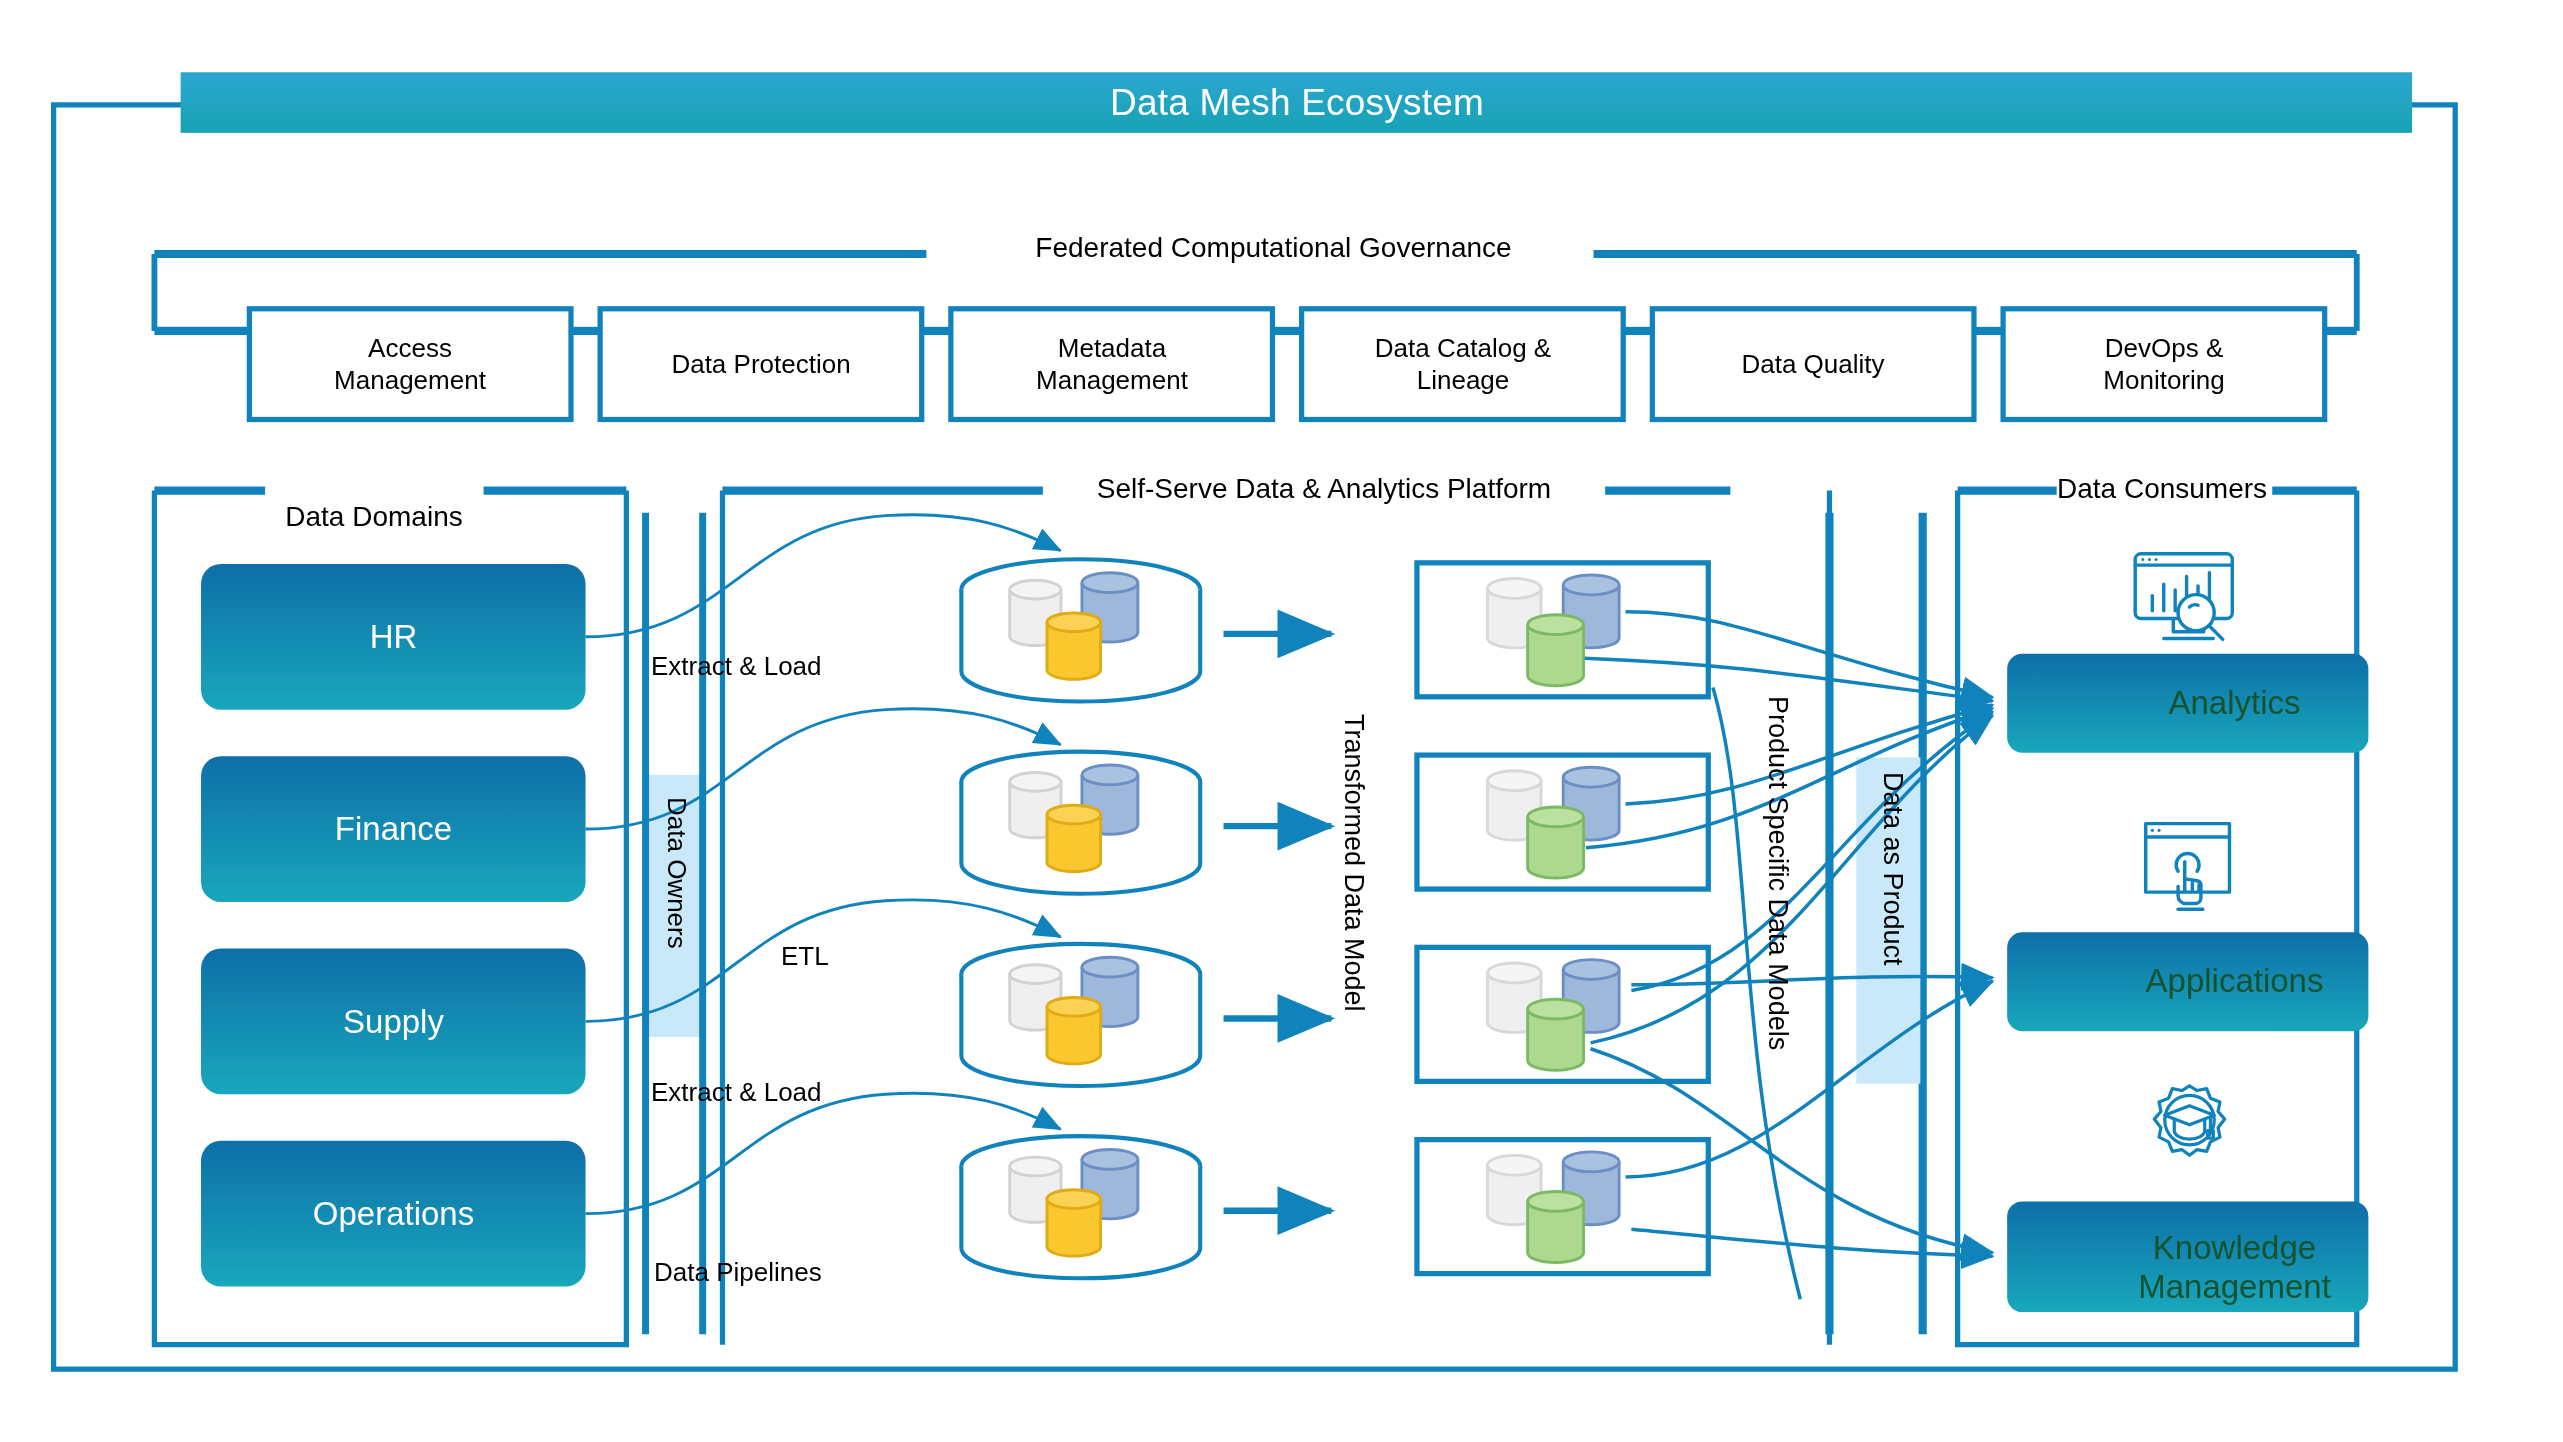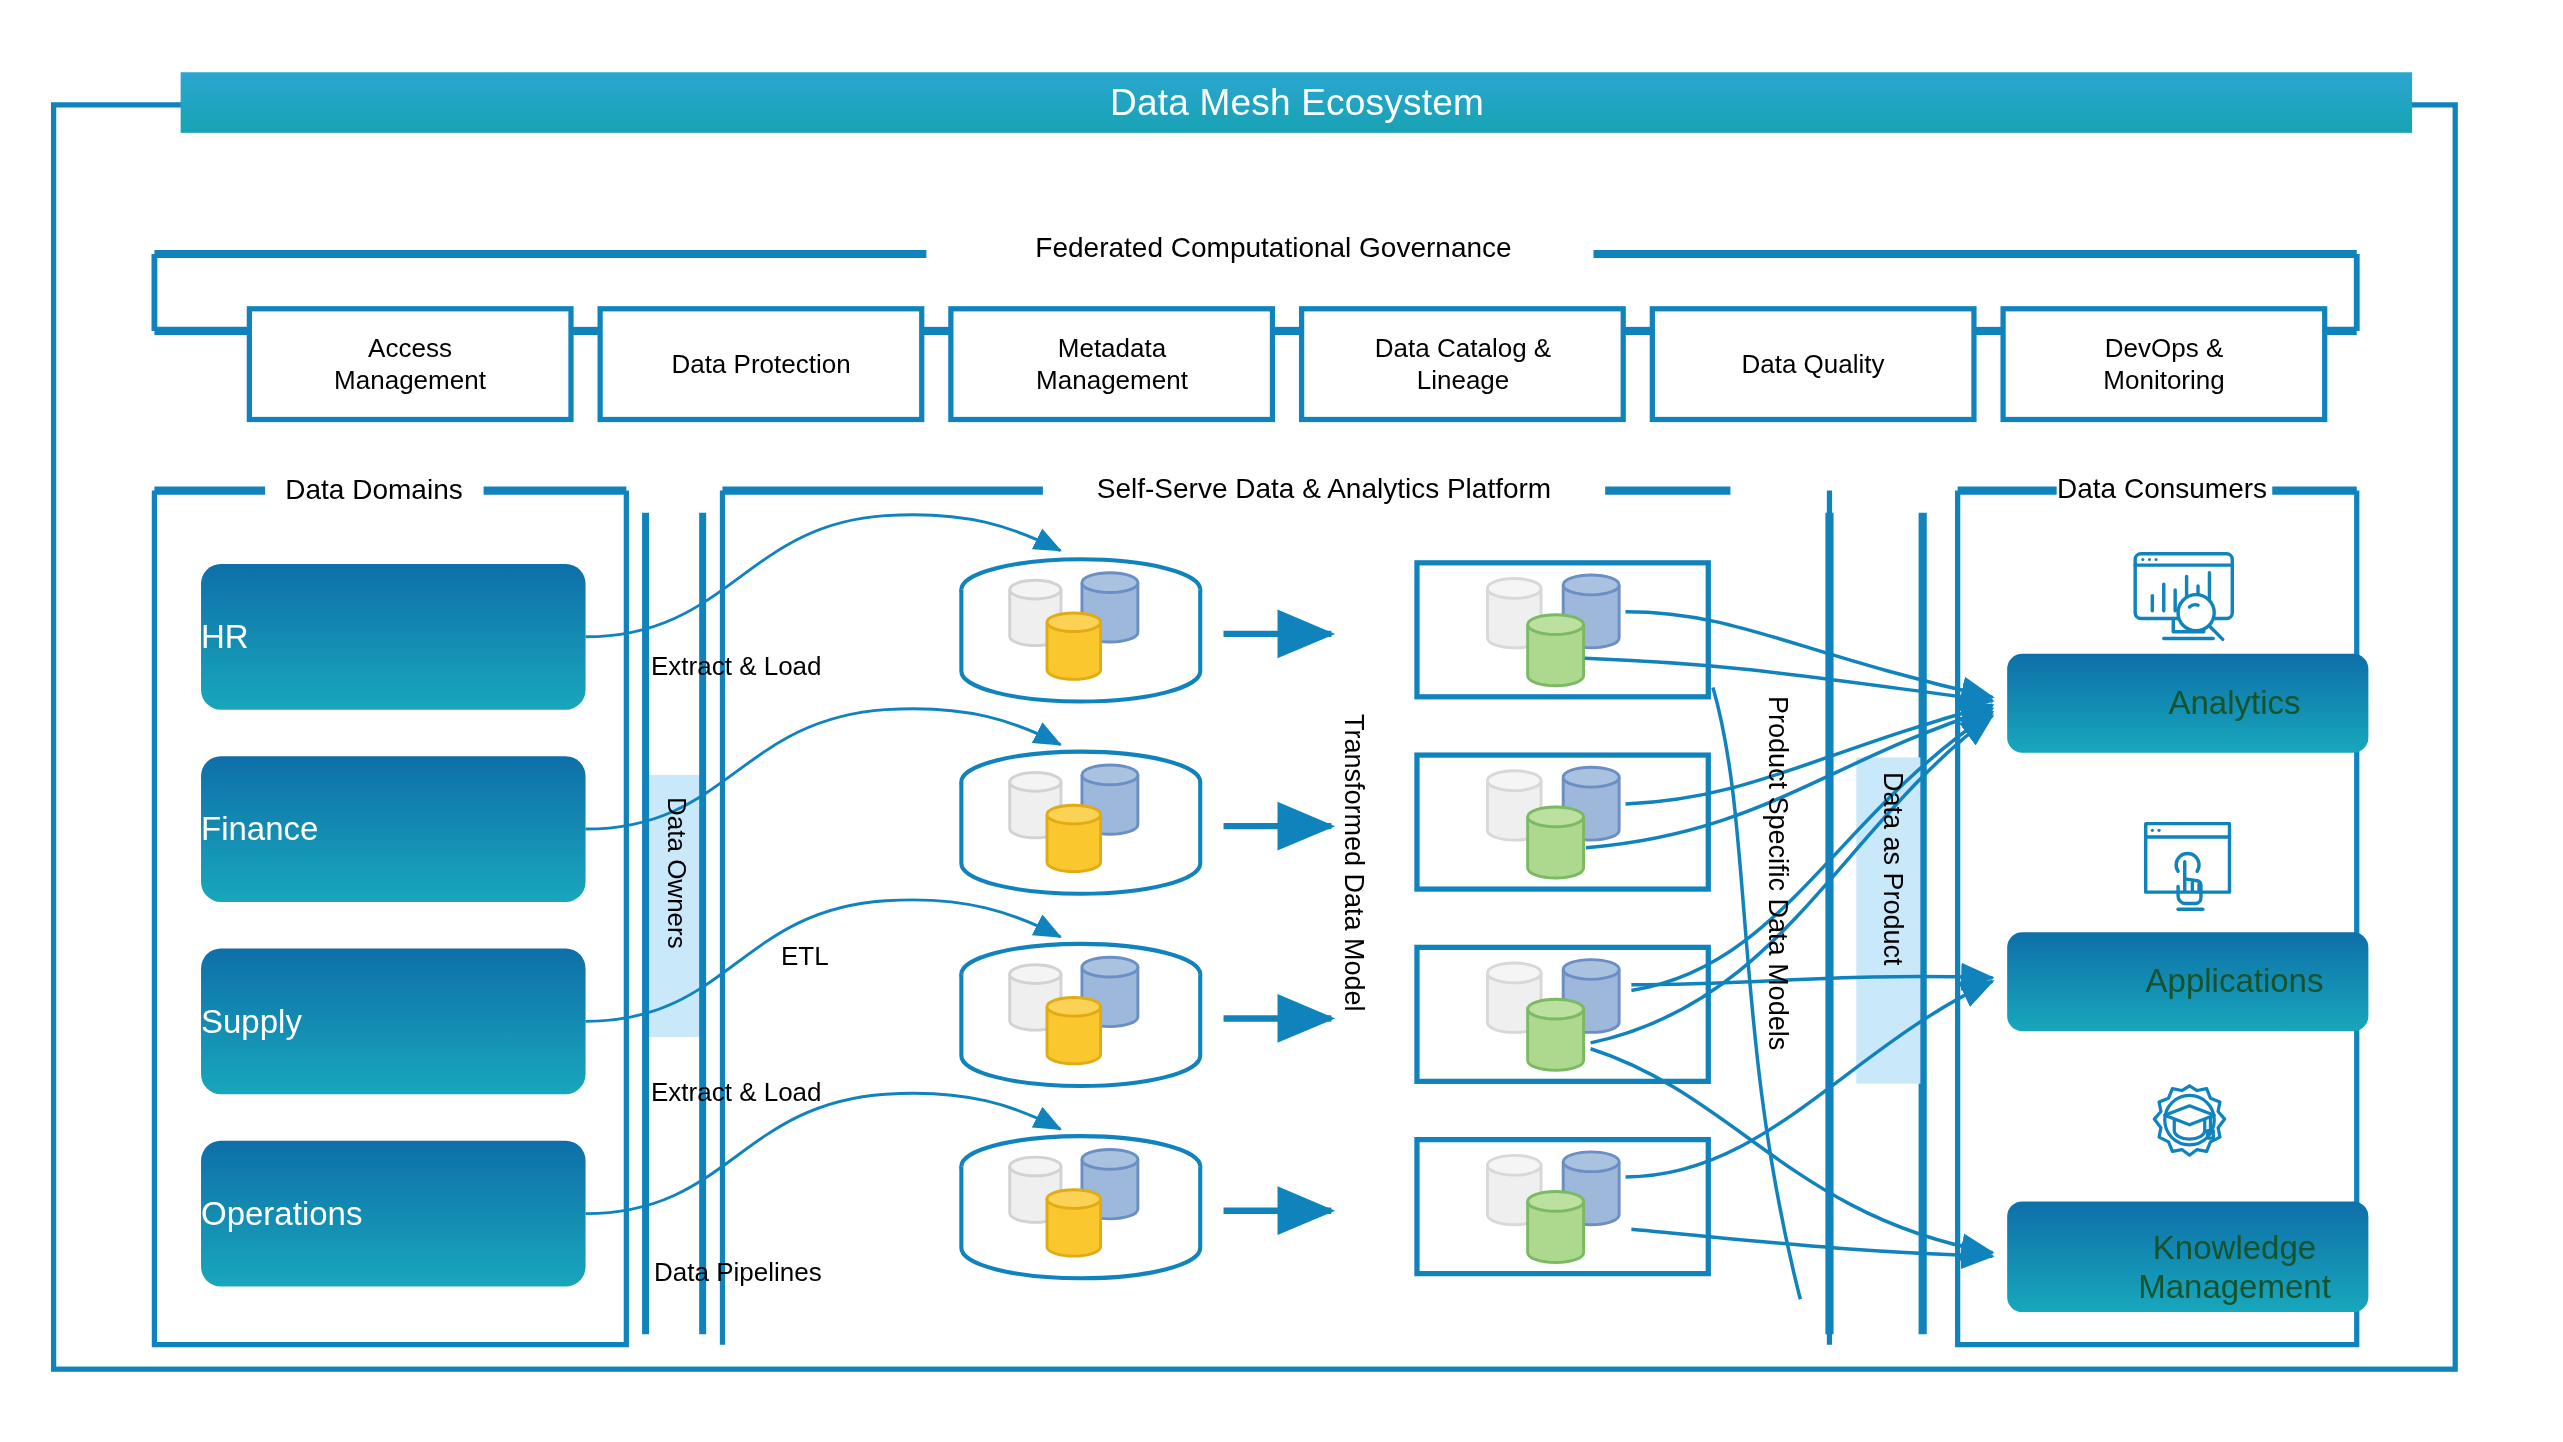--- a/index.html
+++ b/index.html
@@ -18,21 +18,21 @@
   }
 
   .panel-title{font-size:28px;}
 
   .gov-box-label{
     position:absolute;display:flex;align-items:center;justify-content:center;
     text-align:center;font-size:26px;line-height:1.22;color:#000;
   }
 
   .domain-label{
-    position:absolute;display:flex;align-items:center;
+    position:absolute;display:flex;align-items:center;justify-content:center;
     color:#ffffff;font-size:33px;text-align:center;
   }
   .consumer-label{
     position:absolute;display:flex;align-items:center;justify-content:center;
     color:#14532d;font-size:33px;text-align:center;line-height:1.18;margin-left:47px;
   }
 
   .flow-label{position:absolute;font-size:26px;color:#000;white-space:nowrap;}
 
   .vlabel{
@@ -337,21 +337,21 @@
     <div>Lineage</div>
   </div>
 </div>
 <div class="gov-box-label" style="left:2003px;top:309px;width:322px;height:111px;">
   <div>
     <div>DevOps &amp;</div>
     <div>Monitoring</div>
   </div>
 </div>
 
-<div class="tx panel-title" style="left:265px;top:474px;width:218px;text-align:center;">Data Domains</div>
+<div class="tx panel-title" style="left:265px;top:501px;width:218px;text-align:center;">Data Domains</div>
 <div class="tx panel-title" style="left:1043px;top:473px;width:562px;text-align:center;">Self-Serve Data &amp; Analytics Platform</div>
 <div class="tx panel-title" style="left:2057px;top:473px;width:216px;text-align:left;">Data Consumers</div>
 
 <div class="domain-label" style="left:201px;top:564px;width:385px;height:146px;">
   <span>HR</span>
 </div>
 <div class="domain-label" style="left:201px;top:756px;width:385px;height:146px;">
   <span>Finance</span>
 </div>
 <div class="domain-label" style="left:201px;top:949px;width:385px;height:146px;">

